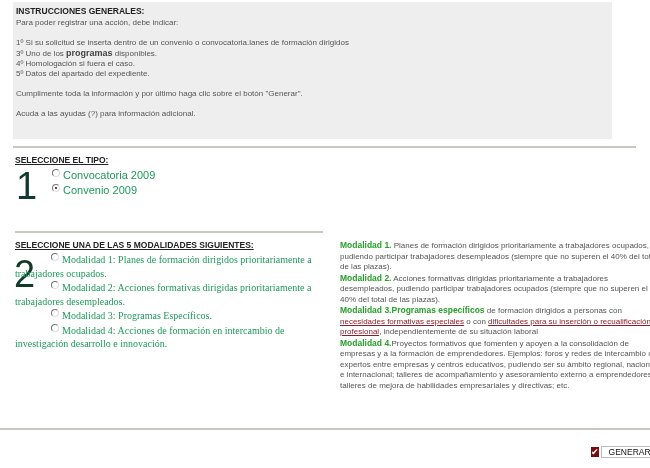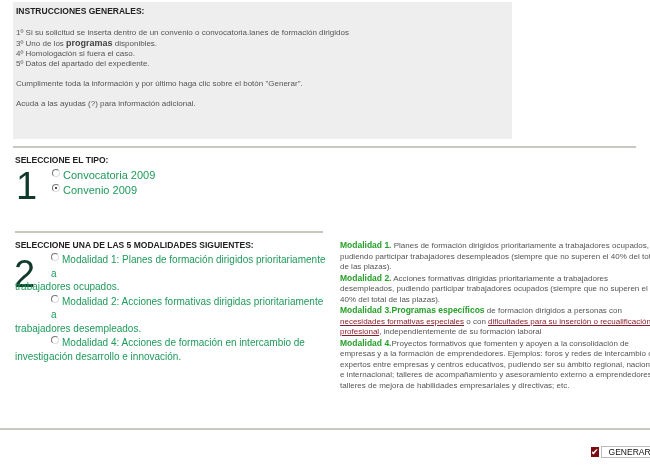--- a/index.html
+++ b/index.html
@@ -1,41 +1,41 @@
 <!DOCTYPE html>
 <html><head>
 <meta charset="utf-8">
 <style>
   html, body { margin: 0; padding: 0; background: #ffffff; }
   body {
     width: 650px; height: 468px; position: relative; overflow: hidden;
     font-family: "Liberation Sans", sans-serif; font-size: 8px; color: #555;
   }
   .instr {
-    position: absolute; left: 13px; top: 2px; width: 499px; height: 137px;
+    position: absolute; left: 13px; top: 2px; width: 599px; height: 137px;
     background: #eeeeee; box-sizing: border-box; padding: 4px 3px;
     color: #555; font-size: 8px; line-height: 10px;
   }
   .instr .title { color: #222; font-weight: bold; font-size: 8.5px; margin-bottom: 2px; }
   .instr .gap { height: 10px; }
   .instr b { color: #444; font-size: 9px; }
   .sep { position: absolute; height: 2px; background: #c8c8c0; }
-  .sec-title { position: absolute; color: #222; font-weight: bold; font-size: 8.5px; }
+  .sec-title { position: absolute; color: #222; font-weight: bold; font-size: 8.5px; text-decoration: underline; }
   .bignum { position: absolute; font-size: 38px; color: #123a2a; line-height: 38px; font-family: "Liberation Sans", sans-serif; }
   .radio-row { position: absolute; color: #1e9a5a; font-size: 11px; line-height: 13px; }
   .radio {
     display: inline-block; width: 6px; height: 6px; border-radius: 50%;
     border: 1px solid #777; border-right-color: #ddd; border-bottom-color: #ddd;
     background: #fff; position: relative; margin-right: 3px; vertical-align: 2px;
   }
   .radio.checked::after {
     content: ""; position: absolute; left: 2px; top: 2px; width: 2px; height: 2px;
     background: #111; border-radius: 50%;
   }
-  .mod-list { position: absolute; left: 15px; top: 253px; width: 312px; color: #1e9a5a; font-size: 10px; line-height: 13.5px; }
+  .mod-list { position: absolute; left: 15px; top: 253px; width: 312px; color: #1e9a5a; font-size: 10px; line-height: 13.5px; font-family: Liberation Serif, serif; }
   .mod-list .item { margin-bottom: 1px; }
   .mod-list .item .first { padding-left: 36px; }
   .desc {
     position: absolute; left: 340px; top: 240px; width: 318px;
     font-size: 8px; line-height: 10.5px; color: #555;
   }
   .desc .g { color: #27a02a; font-weight: bold; font-size: 8.5px; }
   .desc .lnk { color: #8b1e2b; text-decoration: underline; }
   .gen-btn {
     position: absolute; left: 591px; top: 446px; height: 11px; width: 59px;
@@ -48,20 +48,21 @@
   .gen-btn .lbl {
     border: 1px solid #bbb; background: #fff; height: 10px; line-height: 10px;
     padding: 0 4px 0 7px; flex: 1;
   }
 </style>
 </head>
 <body>
 
 <div class="instr">
   <div class="title">INSTRUCCIONES GENERALES:</div>
+  <div>Para poder registrar una acción, debe indicar:</div>
   <div class="gap"></div>
   <div><span>1º Si su solicitud se inserta dentro de un convenio o convocatoria.lanes de formación dirigidos</span></div>
   <div><span>3º Uno de los </span><b>programas</b><span> disponibles.</span></div>
   <div><span>4º Homologación si fuera el caso.</span></div>
   <div><span>5º Datos del apartado del expediente.</span></div>
   <div class="gap"></div>
   <div>Cumplimente toda la información y por último haga clic sobre el botón "Generar".</div>
   <div class="gap"></div>
   <div>Acuda a las ayudas (?) para información adicional.</div>
 </div>
@@ -86,29 +87,32 @@
 <div class="mod-list">
   <div class="item">
     <div class="first"><span class="radio"></span><span>Modalidad 1: Planes de formación dirigidos prioritariamente a</span></div>
     <div>trabajadores ocupados.</div>
   </div>
   <div class="item">
     <div class="first"><span class="radio"></span><span>Modalidad 2: Acciones formativas dirigidas prioritariamente a</span></div>
     <div>trabajadores desempleados.</div>
   </div>
   <div class="item">
+    <div class="first"><span class="radio"></span><span>Modalidad 3: Programas Específicos.</span></div>
+  </div>
+  <div class="item">
     <div class="first"><span class="radio"></span><span>Modalidad 4: Acciones de formación en intercambio de</span></div>
     <div>investigación desarrollo e innovación.</div>
   </div>
 </div>
 
 <div class="desc">
   <div><span class="g">Modalidad 1.</span><span> Planes de formación dirigidos prioritariamente a trabajadores ocupados, pudiendo participar trabajadores desempleados (siempre que no superen el 40% del total de las plazas).</span></div>
   <div><span class="g">Modalidad 2.</span><span> Acciones formativas dirigidas prioritariamente a trabajadores desempleados, pudiendo participar trabajadores ocupados (siempre que no superen el 40% del total de las plazas).</span></div>
-  <div><span class="g">Modalidad 3.Programas específicos</span><span> de formación dirigidos a personas con </span><a class="lnk">necesidades formativas especiales</a><span> o con </span><a class="lnk">dificultades para su inserción o recualificación profesional</a><span>, independientemente de su formación laboral</span></div>
+  <div><span class="g">Modalidad 3.Programas específicos</span><span> de formación dirigidos a personas con </span><a class="lnk">necesidades formativas especiales</a><span> o con </span><a class="lnk">dificultades para su inserción o recualificación profesional</a><span>, independientemente de su situación laboral</span></div>
   <div><span class="g">Modalidad 4.</span><span>Proyectos formativos que fomenten y apoyen a la consolidación de empresas y a la formación de emprendedores. Ejemplos: foros y redes de intercambio de expertos entre empresas y centros educativos, pudiendo ser su ámbito regional, nacional e internacional; talleres de acompañamiento y asesoramiento externo a emprendedores; talleres de mejora de habilidades empresariales y directivas; etc.</span></div>
 </div>
 
 <div class="sep" style="left:0px; top:428px; width:650px;"></div>
 
 <div class="gen-btn">
   <span class="chk">✔</span>
   <span class="lbl">GENERAR</span>
 </div>
 

